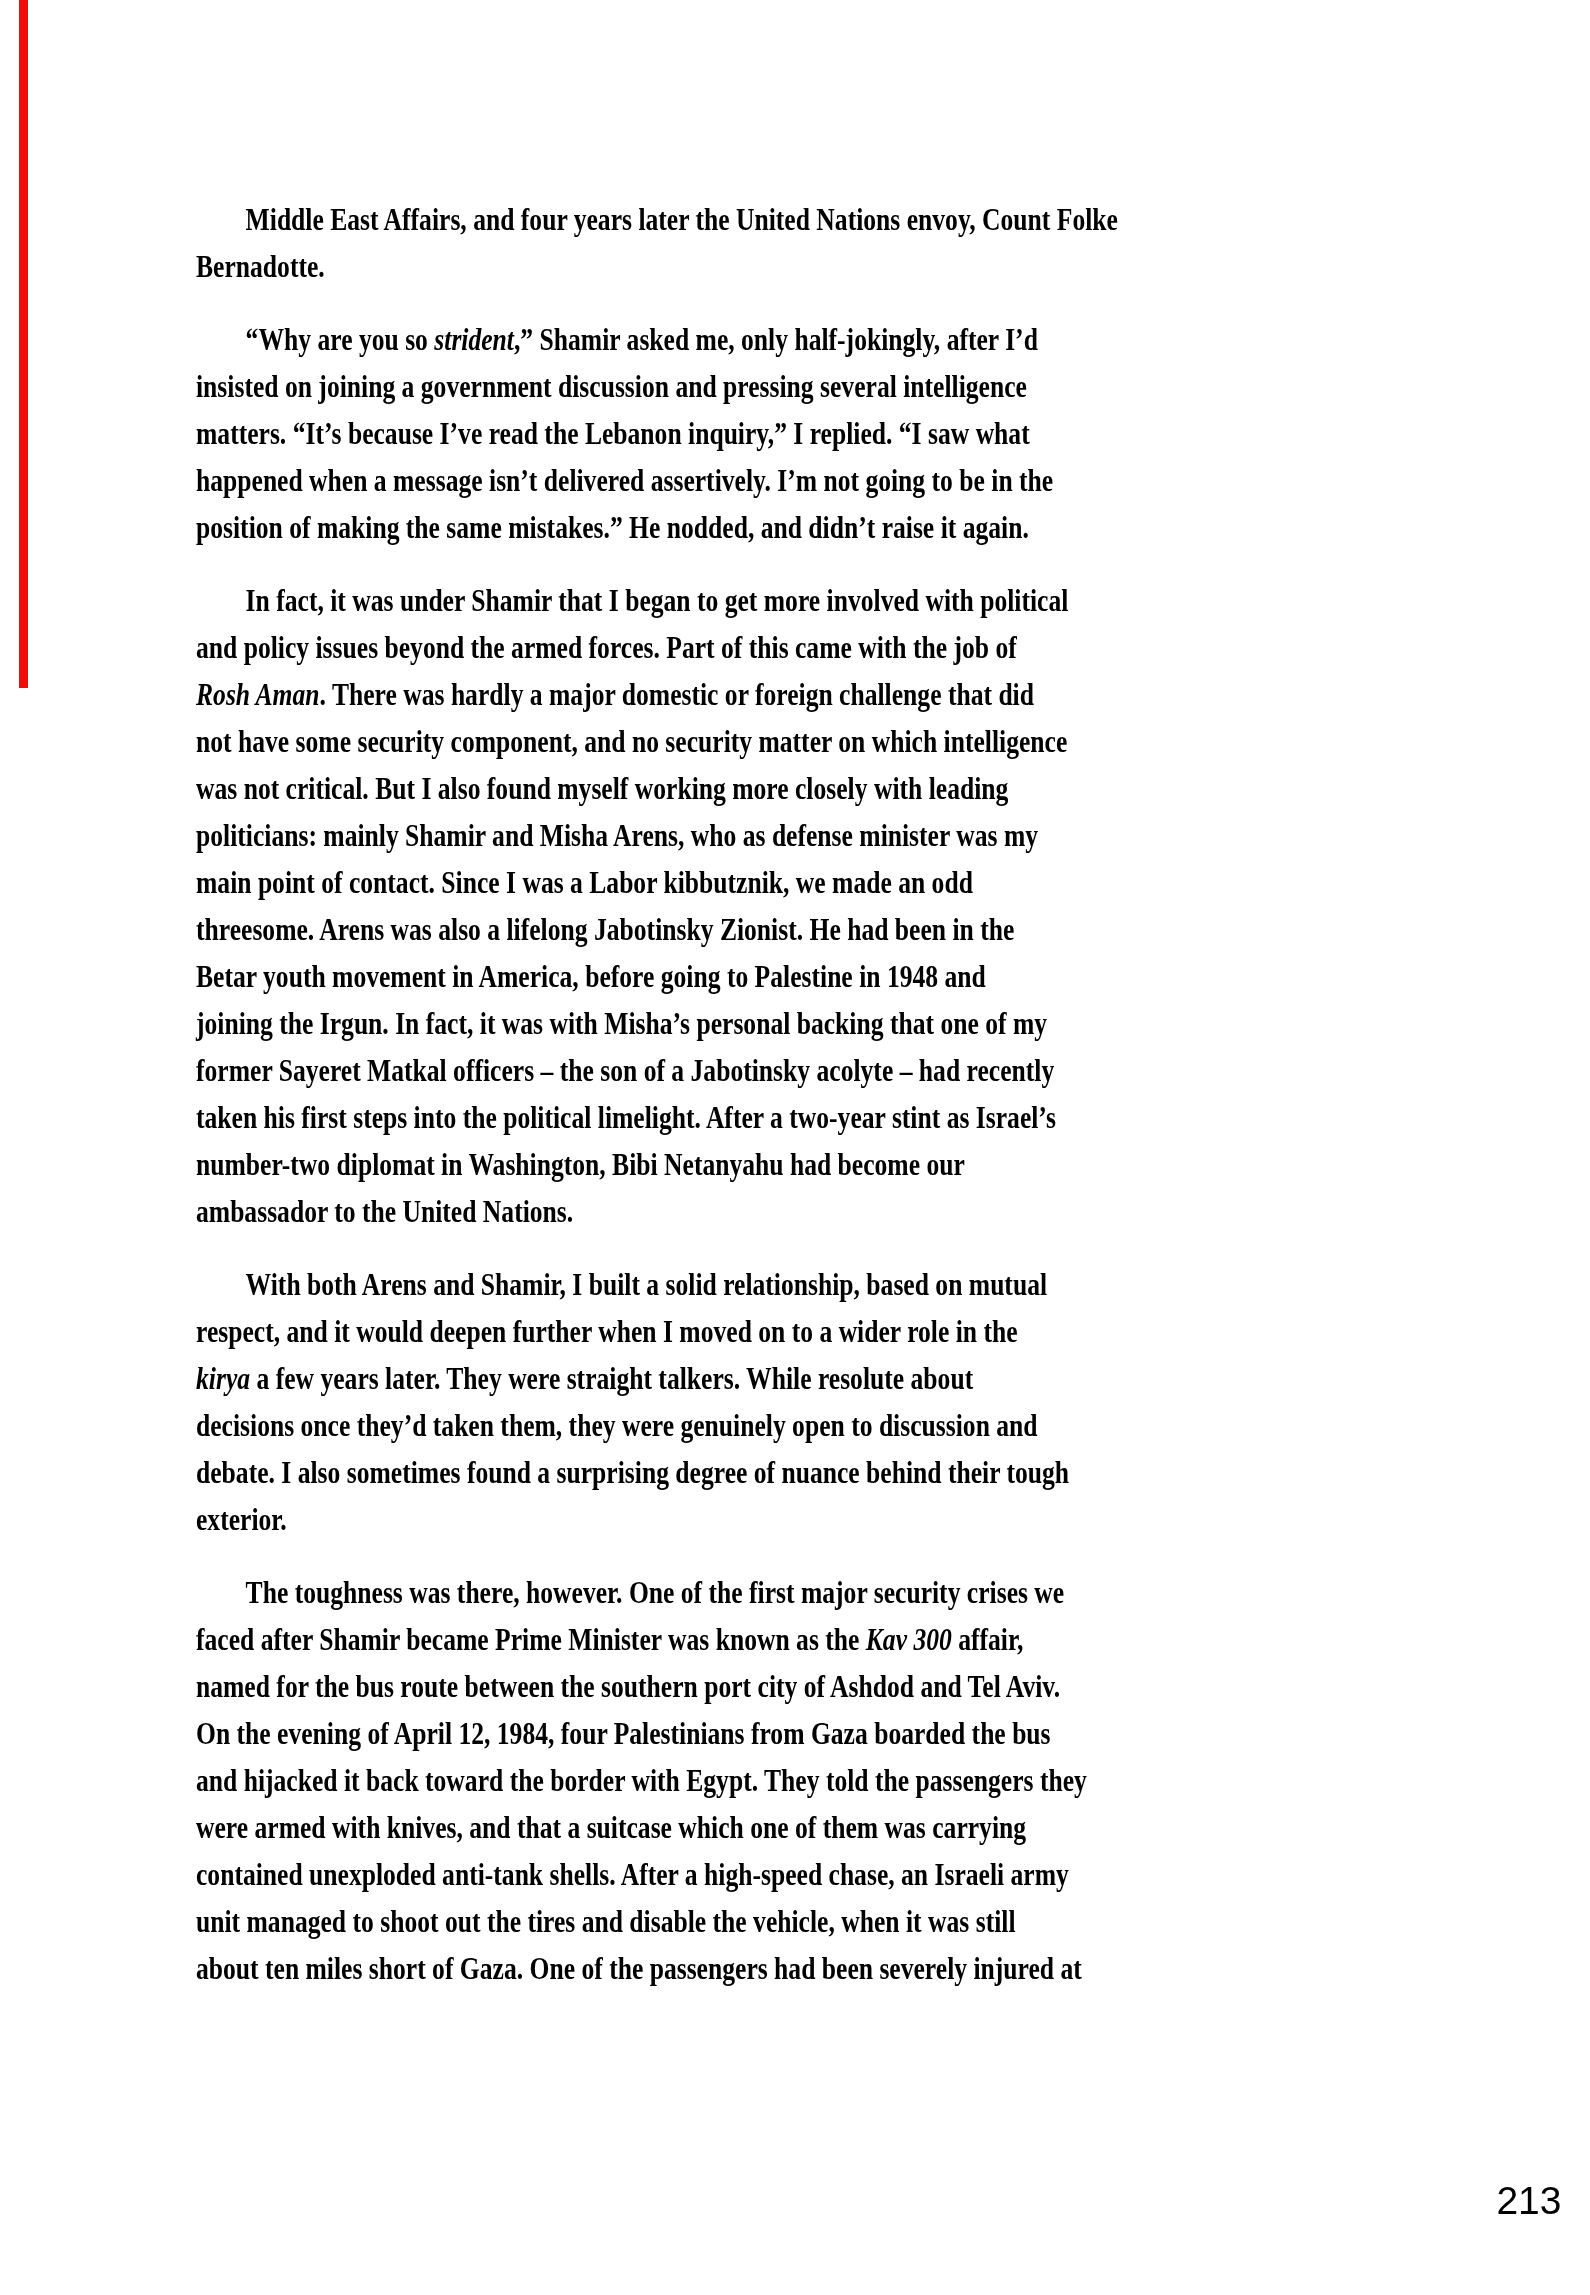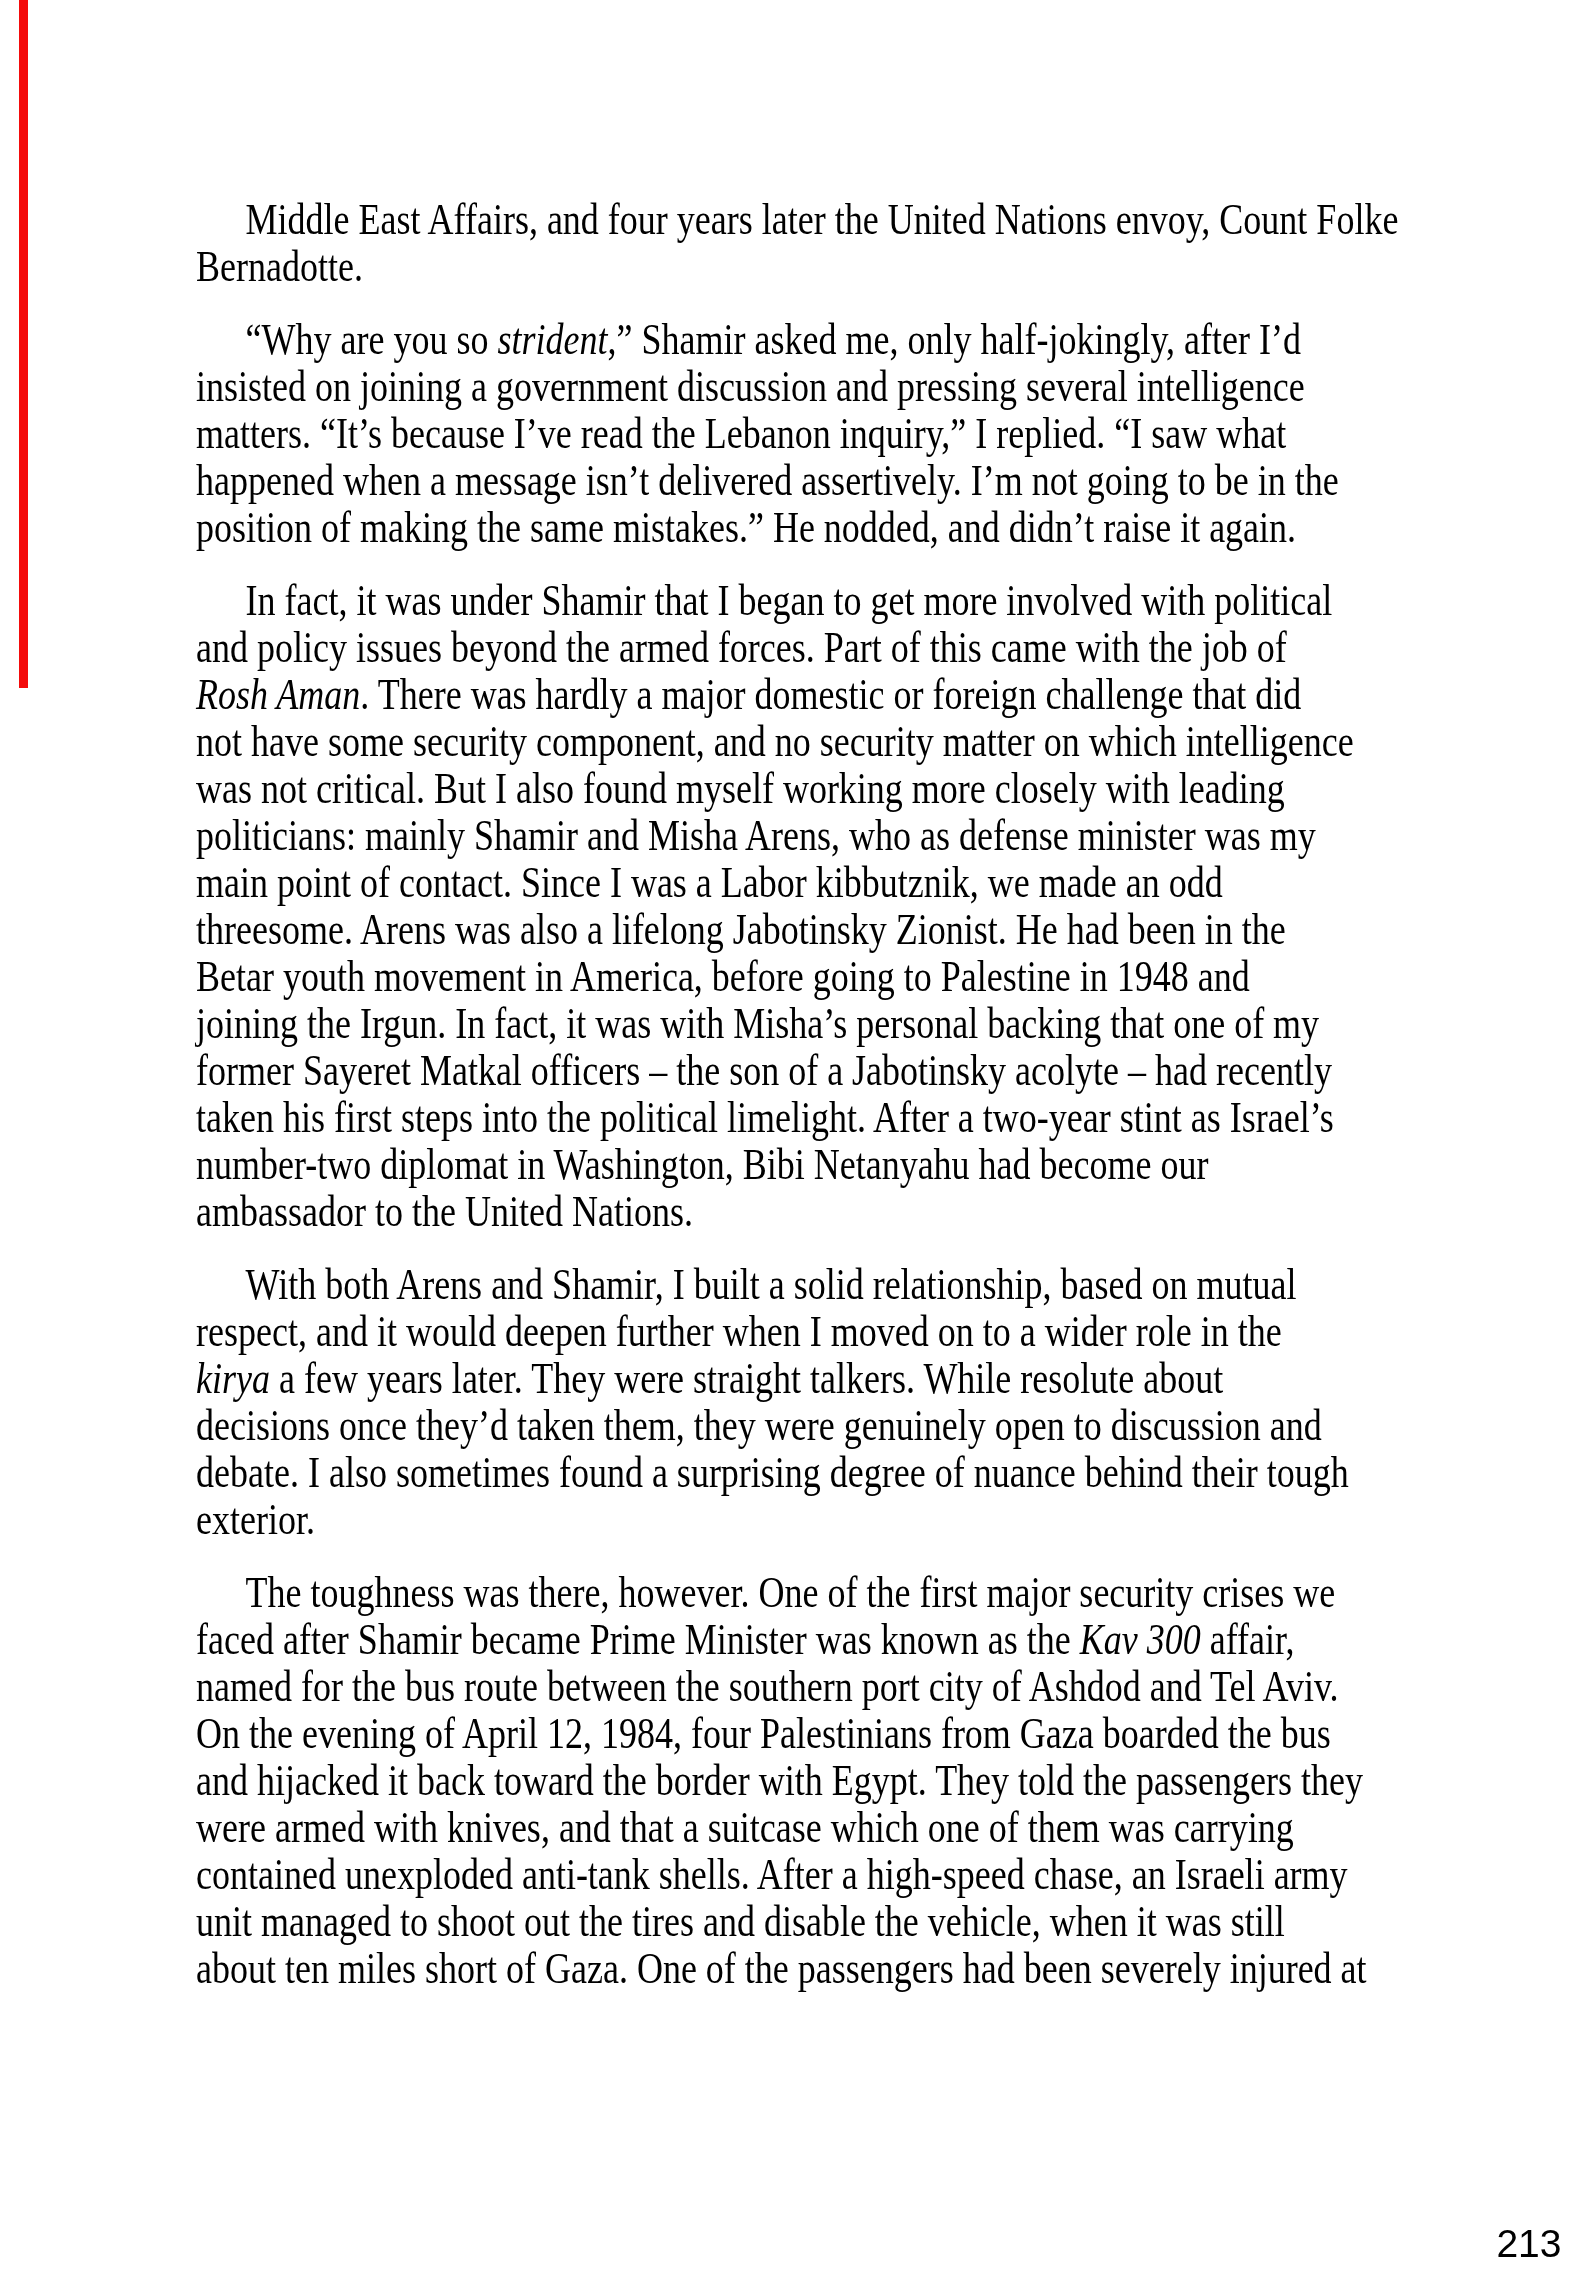--- a/index.html
+++ b/index.html
@@ -21,22 +21,23 @@
     left: 19px;
     top: 0;
     width: 9px;
     height: 688px;
   }
   .text-block {
     position: absolute;
     left: 196px;
     top: 196px;
     width: 1258px;
-    font-size: 45px;
+    font-size: 32px;
     line-height: 47px;
+    font-weight: bold;
   }
   .para {
     margin: 0 0 26px 0;
   }
   .line {
     white-space: nowrap;
     transform: scaleX(0.80);
     transform-origin: 0 0;
     height: 47px;
   }
@@ -46,21 +47,20 @@
   .line em {
     font-style: italic;
   }
   .page-num {
     position: absolute;
     top: 2181px;
     right: 29.5px;
     font-family: "Liberation Sans", sans-serif;
     font-size: 39px;
     line-height: 39px;
-    margin-top: 43px;
   }
   .stamp {
     position: absolute;
     top: 2242px;
     right: 23px;
     font-family: "Liberation Sans", sans-serif;
     font-size: 35px;
     line-height: 39px;
   }
 </style>

